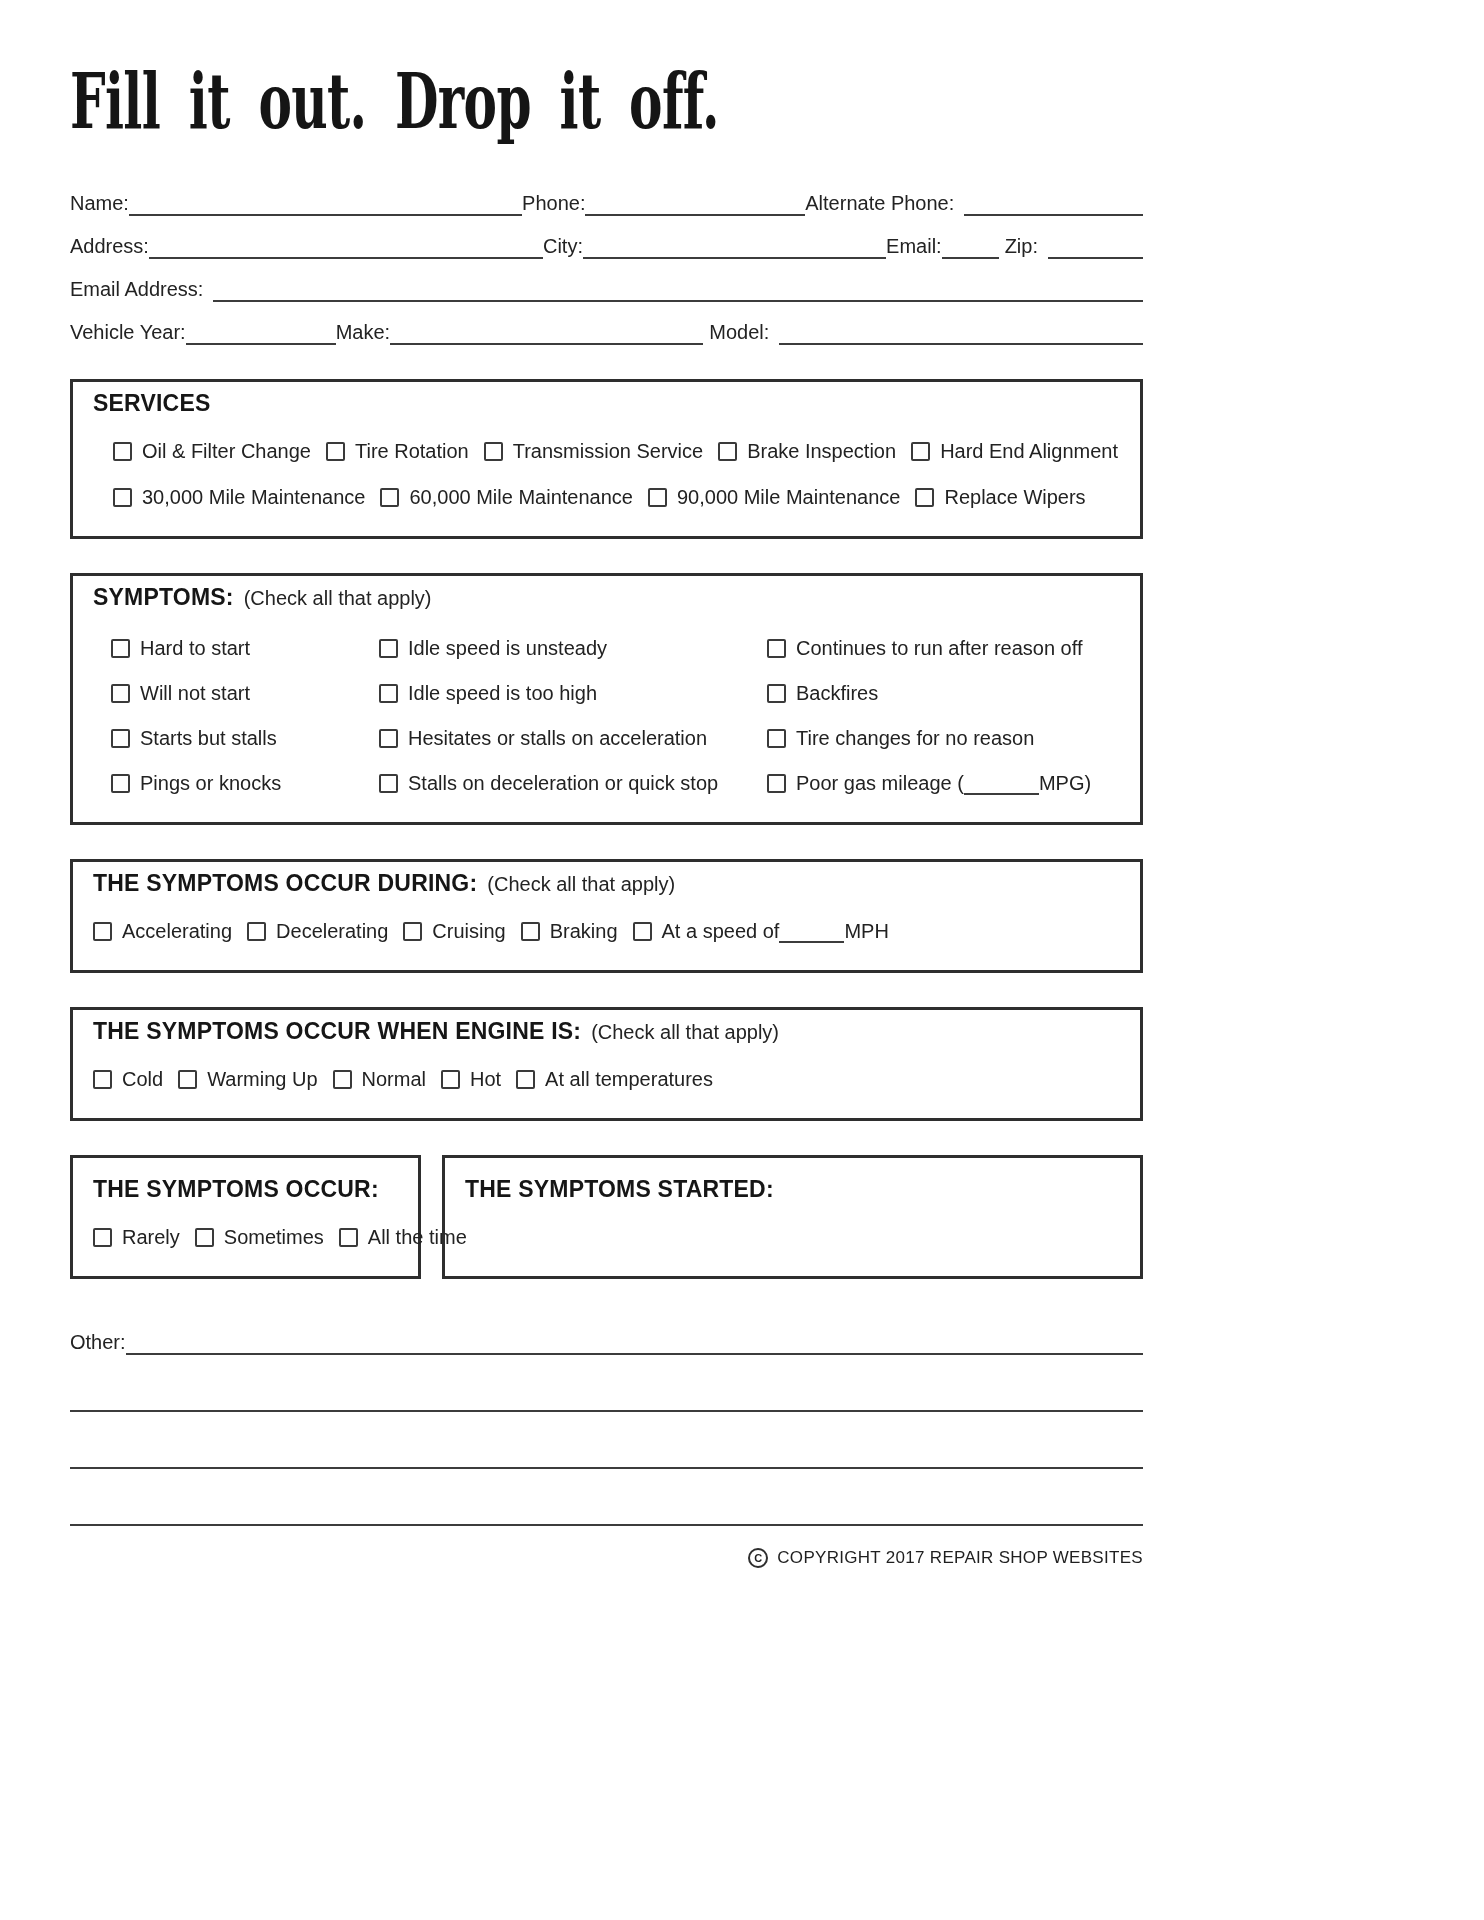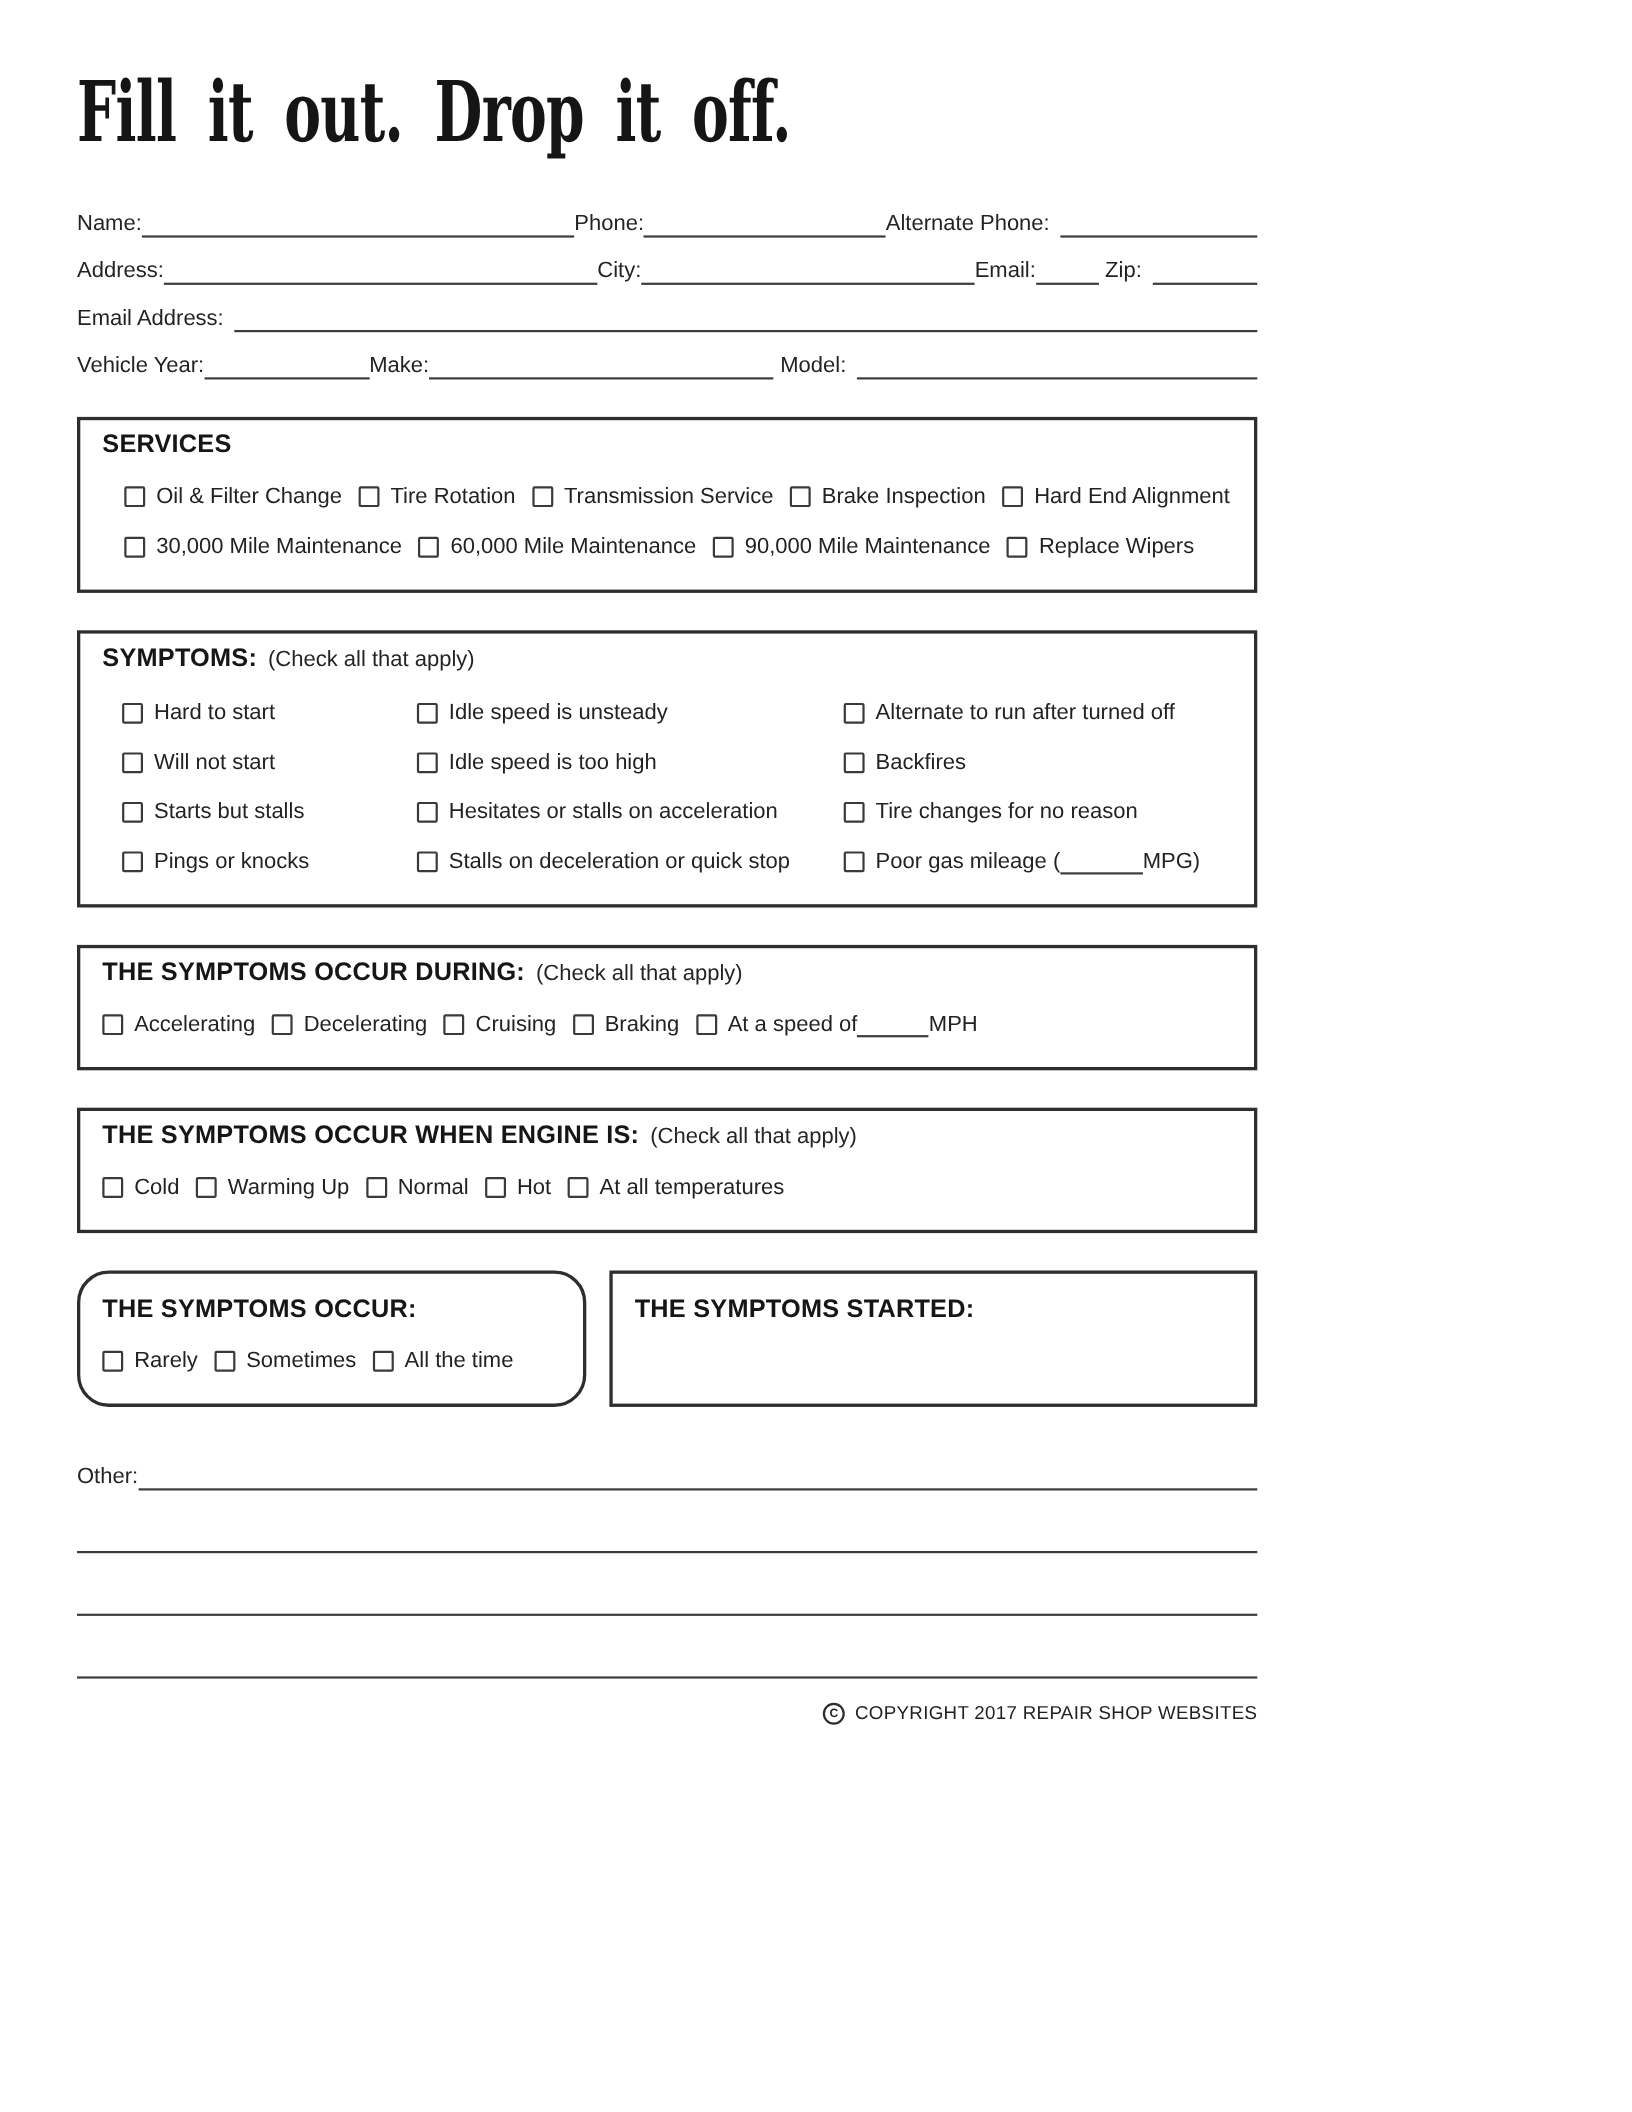--- a/index.html
+++ b/index.html
@@ -40,21 +40,21 @@
   .cb { width:19px; height:19px; border:2px solid #3a3a3a; border-radius:2px; flex:none; background:#fff; }
   .fill { display:inline-flex; align-items:flex-end; }
   .blank { border-bottom:2px solid #3c3c3c; height:23px; display:inline-block; }
 
   .symrow { display:flex; margin-top:26px; margin-left:18px; }
   .symcol { display:flex; flex-direction:column; gap:22px; align-items:flex-start; }
   .symcol1 { width:268px; } .symcol2 { width:388px; } .symcol3 { flex:1; }
 
   .two { display:flex; gap:21px; margin-top:34px; }
   .bx2 { border:3px solid #2e2e2e; padding:18px 20px 27px 20px; }
-  .bxL { width:463px;border-radius:29px; } .bxR { flex:1; }
+  .bxL { width:351px; } .bxR { flex:1; }
 
   .otherrow { display:flex; align-items:flex-end; height:30px; margin-top:46px; }
   .rule { border-bottom:2px solid #3c3c3c; margin-top:55px; }
 
   .footer { display:flex; justify-content:flex-end; align-items:center; gap:9px;
     margin-top:22px; font-size:17px; letter-spacing:.3px; color:#1f1f1f; }
   .csym { width:20px; height:20px; border:2px solid #2e2e2e; border-radius:50%;
     display:inline-flex; align-items:center; justify-content:center;
     font-size:11px; font-weight:bold; flex:none; }
 </style>
@@ -182,21 +182,21 @@
             <span>Hesitates or stalls on acceleration</span>
           </label>
         <label class="chk">
             <span class="cb"></span>
             <span>Stalls on deceleration or quick stop</span>
           </label>
       </div>
       <div class="symcol symcol3">
         <label class="chk">
             <span class="cb"></span>
-            <span>Alternate to run after turned off</span>
+            <span>Continues to run after reason off</span>
           </label>
         <label class="chk">
             <span class="cb"></span>
             <span>Backfires</span>
           </label>
         <label class="chk">
             <span class="cb"></span>
             <span>Tire changes for no reason</span>
           </label>
         <label class="chk">

